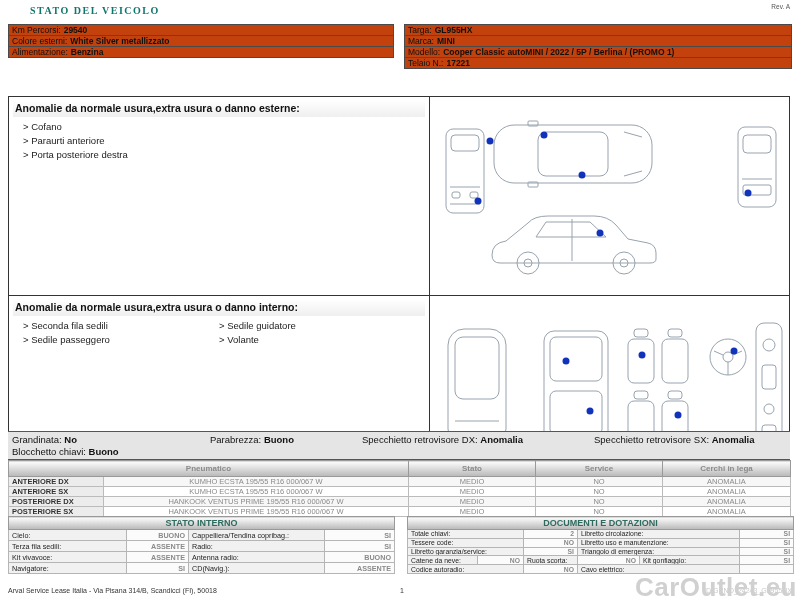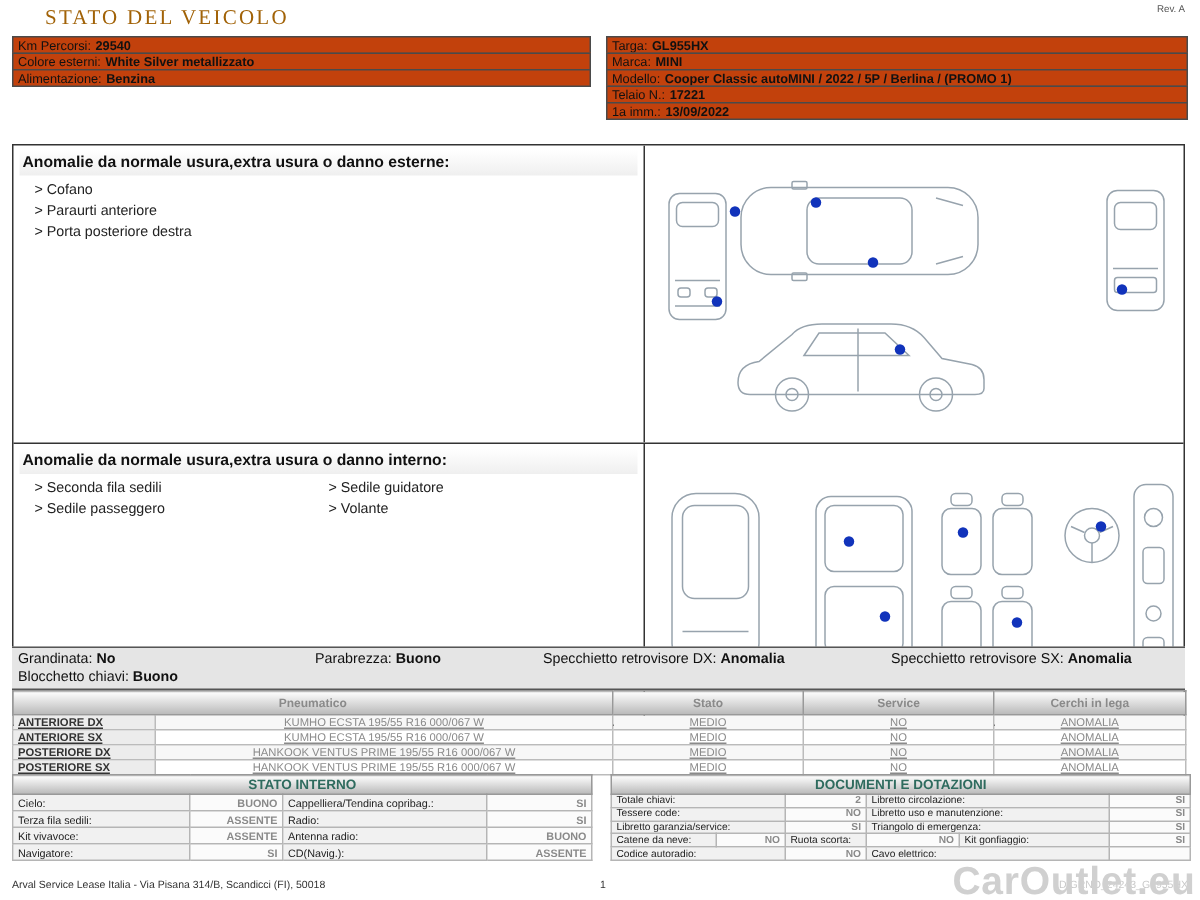--- a/index.html
+++ b/index.html
@@ -1,21 +1,21 @@
 <!DOCTYPE html>
 <html><head>
 <meta charset="utf-8">
 <style>
   * { box-sizing: border-box; margin: 0; padding: 0; }
   body { margin: 0; background: #fff; }
   .page { position: relative; width: 800px; height: 600px; background: #fff;
           font-family: "Liberation Sans", sans-serif; color: #111; overflow: hidden; }
 
   .title { position: absolute; top: 5px; left: 30px; font-family: "Liberation Serif", serif;
-           font-size: 14px; font-weight: normal; letter-spacing: 1.5px; color: #a16207; }
+           font-size: 10px; font-weight: bold; letter-spacing: 1.5px; color: #0f766e; }
   .rev { position: absolute; top: 3px; right: 10px; font-size: 6.5px; color: #555; }
 
   .header-info { position: absolute; top: 24px; left: 8px; width: 784px; display: flex; gap: 10px; align-items: flex-start; }
   .info-col { display: flex; flex-direction: column; }
   .info-col.left  { width: 386px; }
   .info-col.right { flex: 1; }
   .info-row { display: flex; align-items: center; border: 1px solid #4a4a4a; margin-top: -1px;
               height: 12px; padding: 0 3px; font-size: 8.5px; background: #c2410c; }
   .info-row:first-child { margin-top: 0; }
   .info-row .lbl { margin-right: 3px; white-space: nowrap; }
@@ -44,21 +44,21 @@
   .cond-pair { white-space: nowrap; }
   .cp0 { width: 198px; } .cp1 { width: 152px; } .cp2 { width: 232px; } .cp3 { flex: 1; }
   .cond-pair .val { font-weight: bold; }
   .cond-row2 { margin-top: 1px; }
 
   table { border-collapse: collapse; table-layout: fixed; }
   .tires { position: absolute; top: 460px; left: 8px; width: 782px; }
   .tires th { background: linear-gradient(#fdfdfd, #b8b8b8); border: 1px solid #999;
               color: #8a8a8a; font-size: 8px; font-weight: bold; height: 16px; padding: 0; }
   .tires td { border: 1px solid #bbb; font-size: 7.5px; height: 10px; padding: 0 3px;
-              color: #8a8a8a; text-align: center; overflow: hidden; white-space: nowrap; text-decoration: underline; }
+              color: #8a8a8a; text-align: center; overflow: hidden; white-space: nowrap; }
   .tires td.pos { text-align: left; font-weight: bold; color: #333; background: #ececec; }
   .tires tbody tr:nth-child(odd) td:not(.pos) { background: #f7f7f7; }
 
   .bottom { position: absolute; top: 516px; left: 8px; width: 784px; display: flex; gap: 12px; }
   .btable { width: 386px; }
   .btable th { background: linear-gradient(#fdfdfd, #b8b8b8); border: 1px solid #999;
                color: #2e6b5e; font-size: 9px; font-weight: bold; height: 13px; padding: 0; }
   .btable td { border: 1px solid #b5b5b5; font-size: 7.2px; padding: 0 3px;
                white-space: nowrap; overflow: hidden; }
   .btable td.lbl { color: #222; background: #f1f1f1; height: 11px; }
@@ -104,24 +104,20 @@
         <span class="lbl">Marca:</span>
         <span class="val">MINI</span>
       </div>
       <div class="info-row">
         <span class="lbl">Modello:</span>
         <span class="val">Cooper Classic autoMINI / 2022 / 5P / Berlina / (PROMO 1)</span>
       </div>
       <div class="info-row">
         <span class="lbl">Telaio N.:</span>
         <span class="val">17221</span>
-      </div>
-      <div class="info-row">
-        <span class="lbl">1a imm.:</span>
-        <span class="val">13/09/2022</span>
       </div>
     </div>
   </div>
 
   <div class="main-box">
 
     <div class="section exterior">
       <div class="section-text">
         <div class="section-heading">Anomalie da normale usura,extra usura o danno esterne:</div>
         <div class="anomaly-cols">

